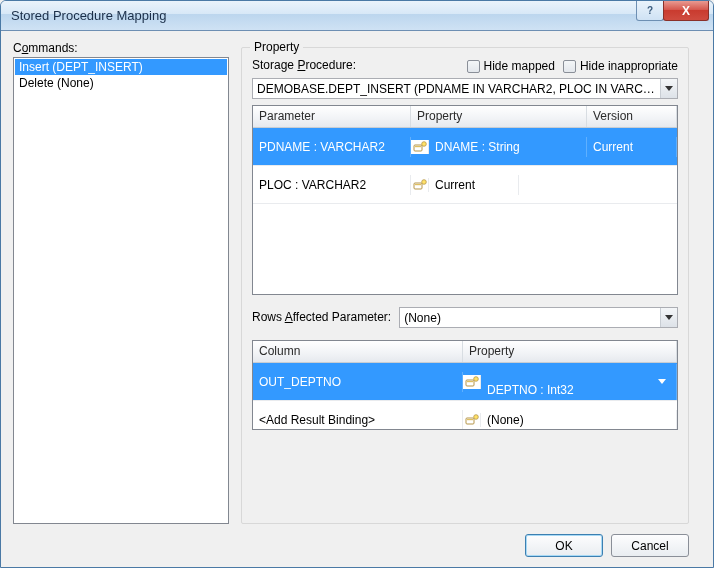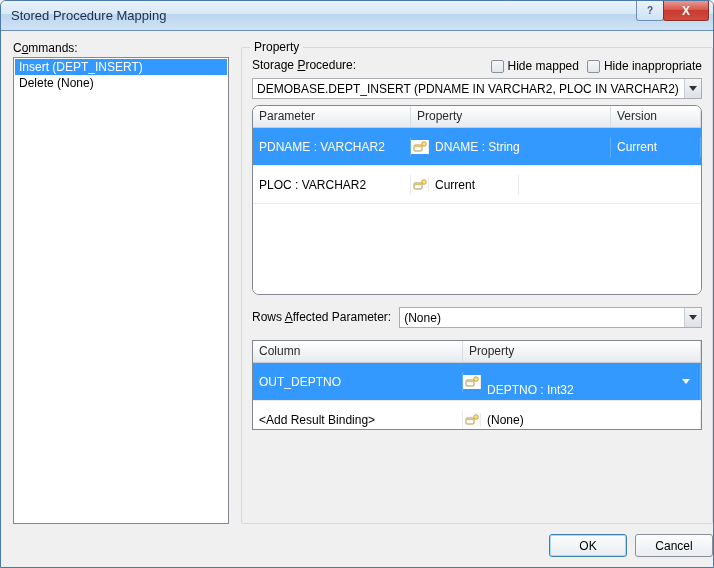--- a/index.html
+++ b/index.html
@@ -60,21 +60,21 @@
   .winbtn.close {
     width: 46px;
     background: linear-gradient(to bottom, #e99a91 0%, #d6594f 45%, #c93a2e 46%, #cf4b3f 100%);
     color: #fff;
     border-color: #8a3029;
   }
   .winbtn .x-glyph { font-weight: bold; font-size: 12px; color: #fff; }
   .winbtn .q-glyph { color: #3b5c7e; font-weight: bold; }
   .client {
     flex: 1;
-    padding: 10px 0 10px 12px;
+    padding: 10px 24px 10px 12px;
     display: flex;
     flex-direction: column;
     background: #f0f0f0;
   }
   .main-cols {
     display: flex;
     gap: 12px;
     flex: 1;
     min-height: 0;
   }
@@ -210,21 +210,21 @@
     flex: 0 0 18px;
     display: flex;
     align-items: center;
     justify-content: center;
     padding: 0;
     border-right: 1px solid #e9ebee;
     background: #fff;
   }
   .grid-row.selected .prop-icon { background: #fff; }
   .prop-icon svg { width: 14px; height: 14px; }
-  .params-grid { height: 190px; margin-top: 6px; border-radius: 7px; }
+  .params-grid { height: 190px; margin-top: 6px; }
   .params-grid .gh.param, .params-grid .gc.param { width: 158px; }
   .params-grid .gh.prop, .params-grid .gc.prop { flex: 1; }
   .params-grid .gh.ver, .params-grid .gc.ver { width: 90px; }
   .rows-affected-row { margin: 12px 0 8px 0; }
   .rows-affected-row .combo { flex: 1; }
   .result-grid { height: 90px; margin-top: 4px; }
   .result-grid .gh.col, .result-grid .gc.col { width: 210px; }
   .result-grid .gh.prop2, .result-grid .gc.prop2 { flex: 1; }
   .button-row {
     display: flex;

